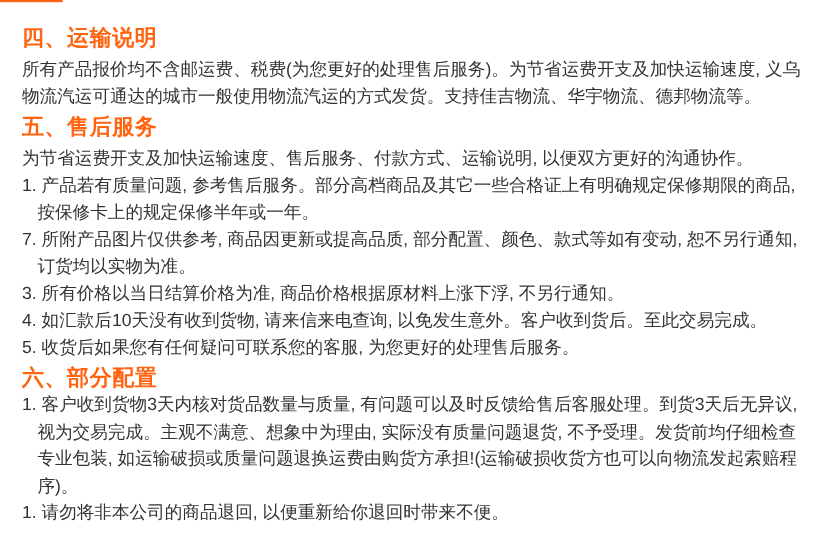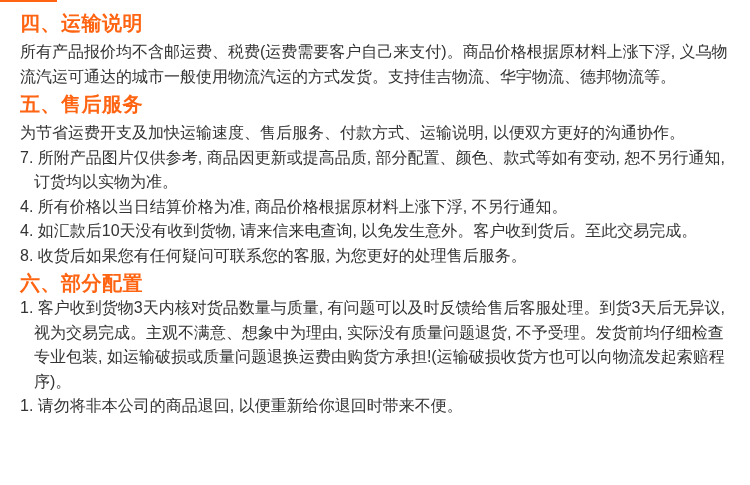--- a/index.html
+++ b/index.html
@@ -31,21 +31,21 @@
     padding:10px 16px 0 20px;
   }
   .sec-heading{
     margin:2px 0 0;
     color:var(--accent);
     font-size:20px;
     line-height:26px;
     font-weight:bold;
     letter-spacing:0.5px;
   }
-  .sec-heading.first{margin-top:0;}
+  .sec-heading.first{margin-top:12px;}
   .sec-paragraph{
     margin:4px 0 0;
     font-size:16px;
     line-height:24.5px;
     color:var(--body-text);
   }
   .items{margin:0;padding:0;}
   .item{
     margin:0;
     font-size:16px;
@@ -58,31 +58,32 @@
 </head>
 <body>
 
 <div class="page">
   <div class="top-line"></div>
 
   <div class="content">
 
     <section>
       <h2 class="sec-heading first">四、运输说明</h2>
-      <p class="sec-paragraph">所有产品报价均不含邮运费、税费(运费需要客户自己来支付)。商品价格根据原材料上涨下浮, 义乌物流汽运可通达的城市一般使用物流汽运的方式发货。支持佳吉物流、华宇物流、德邦物流等。</p>
+      <p class="sec-paragraph">所有产品报价均不含邮运费、税费(为您更好的处理售后服务)。为节省运费开支及加快运输速度, 义乌物流汽运可通达的城市一般使用物流汽运的方式发货。支持佳吉物流、华宇物流、德邦物流等。</p>
     </section>
 
     <section>
       <h2 class="sec-heading">五、售后服务</h2>
       <p class="sec-paragraph">为节省运费开支及加快运输速度、售后服务、付款方式、运输说明, 以便双方更好的沟通协作。</p>
       <div class="items">
+        <div class="item">1. 产品若有质量问题, 参考售后服务。部分高档商品及其它一些合格证上有明确规定保修期限的商品, 按保修卡上的规定保修半年或一年。</div>
         <div class="item">7. 所附产品图片仅供参考, 商品因更新或提高品质, 部分配置、颜色、款式等如有变动, 恕不另行通知, 订货均以实物为准。</div>
-        <div class="item">4. 所有价格以当日结算价格为准, 商品价格根据原材料上涨下浮, 不另行通知。</div>
+        <div class="item">3. 所有价格以当日结算价格为准, 商品价格根据原材料上涨下浮, 不另行通知。</div>
         <div class="item">4. 如汇款后10天没有收到货物, 请来信来电查询, 以免发生意外。客户收到货后。至此交易完成。</div>
-        <div class="item">8. 收货后如果您有任何疑问可联系您的客服, 为您更好的处理售后服务。</div>
+        <div class="item">5. 收货后如果您有任何疑问可联系您的客服, 为您更好的处理售后服务。</div>
       </div>
     </section>
 
     <section>
       <h2 class="sec-heading">六、部分配置</h2>
       <div class="items">
         <div class="item">1. 客户收到货物3天内核对货品数量与质量, 有问题可以及时反馈给售后客服处理。到货3天后无异议, 视为交易完成。主观不满意、想象中为理由, 实际没有质量问题退货, 不予受理。发货前均仔细检查专业包装, 如运输破损或质量问题退换运费由购货方承担!(运输破损收货方也可以向物流发起索赔程序)。</div>
         <div class="item">1. 请勿将非本公司的商品退回, 以便重新给你退回时带来不便。</div>
       </div>
     </section>

